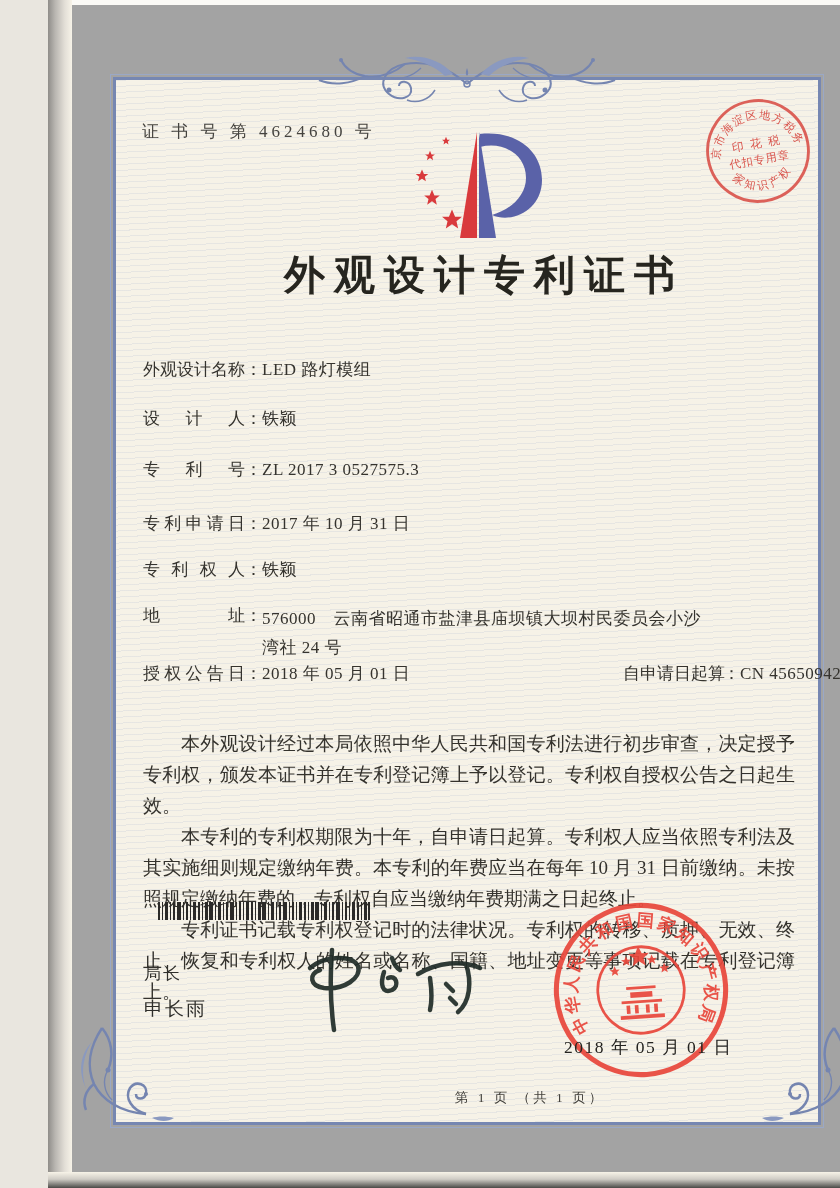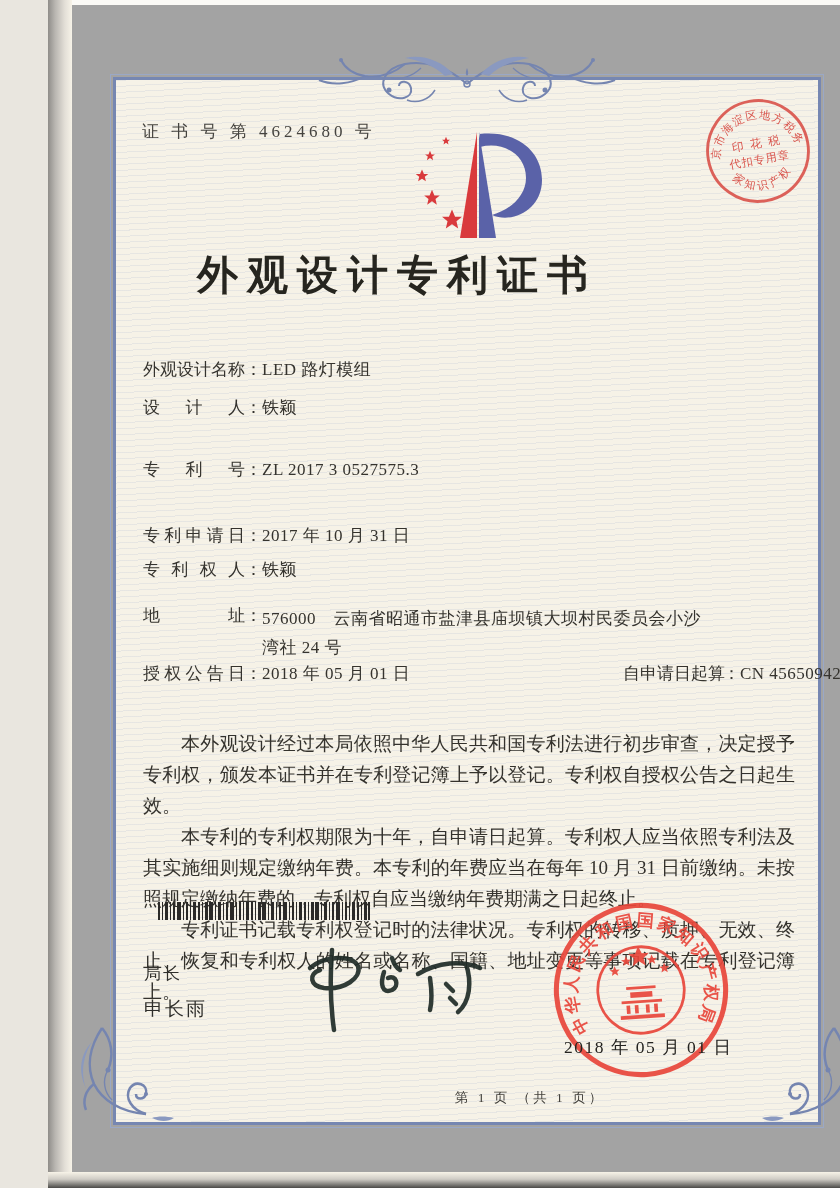--- a/index.html
+++ b/index.html
@@ -16,21 +16,21 @@
   
   .frame-outer{position:absolute;left:62px;top:74px;width:712px;height:1052px;border:1px solid #9aa8c6;}
   .frame-inner{position:absolute;left:2px;top:2px;right:2px;bottom:2px;border:3px solid #7687b2;
     background:
       repeating-linear-gradient(177deg, rgba(125,146,195,0.13) 0px, rgba(125,146,195,0.13) 1px, rgba(125,146,195,0) 1px, rgba(125,146,195,0) 6px),
       #f6f2e7;}
   .orn{position:absolute;color:#7585b0;}
 
   .cert-no{position:absolute;left:94px;top:120px;font-size:17px;letter-spacing:4px;color:#45433f;}
 
-  .title{position:absolute;left:62px;top:248px;width:574px;text-align:center;
+  .title{position:absolute;left:62px;top:248px;width:574px;text-align:right;
     font-size:41px;font-weight:bold;letter-spacing:9px;color:#26251f;}
 
   .frow{position:absolute;left:95px;font-size:17px;color:#35332e;white-space:nowrap;}
   .flabel{display:inline-block;width:102px;text-align:justify;text-align-last:justify;vertical-align:top;}
   .fvalue{letter-spacing:0.5px;}
   .fvalue-wrap{display:inline-block;width:447px;vertical-align:top;white-space:normal;line-height:29px;letter-spacing:0.5px;}
   .frow-right{position:absolute;left:480px;top:0;}
   .frow-right .flabel{width:100px;}
 
   .paras{position:absolute;left:95px;top:728px;width:652px;font-size:19px;line-height:31px;
@@ -136,27 +136,27 @@
     <use href="#st" transform="translate(24,50) scale(0.66)" fill="#d93a3c"></use>
     <use href="#st" transform="translate(32,30) scale(0.52)" fill="#d93a3c"></use>
     <use href="#st" transform="translate(48,15) scale(0.42)" fill="#d93a3c"></use>
   </svg>
 
   <div class="title">外观设计专利证书</div>
 
   <div class="frow" style="top:358px">
     <span class="flabel">外观设计名称</span><span>：</span><span class="fvalue">LED 路灯模组</span>
   </div>
-  <div class="frow" style="top:396px">
+  <div class="frow" style="top:407px">
     <span class="flabel">设计人</span><span>：</span><span class="fvalue">铁颖</span>
   </div>
   <div class="frow" style="top:458px">
     <span class="flabel">专利号</span><span>：</span><span class="fvalue">ZL 2017 3 0527575.3</span>
   </div>
-  <div class="frow" style="top:524px">
+  <div class="frow" style="top:512px">
     <span class="flabel">专利申请日</span><span>：</span><span class="fvalue">2017 年 10 月 31 日</span>
   </div>
   <div class="frow" style="top:558px">
     <span class="flabel">专利权人</span><span>：</span><span class="fvalue">铁颖</span>
   </div>
   <div class="frow" style="top:604px">
     <span class="flabel">地址</span><span>：</span><span class="fvalue-wrap">576000　云南省昭通市盐津县庙坝镇大坝村民委员会小沙湾社 24 号</span>
   </div>
   <div class="frow" style="top:662px;width:650px">
     <span>

